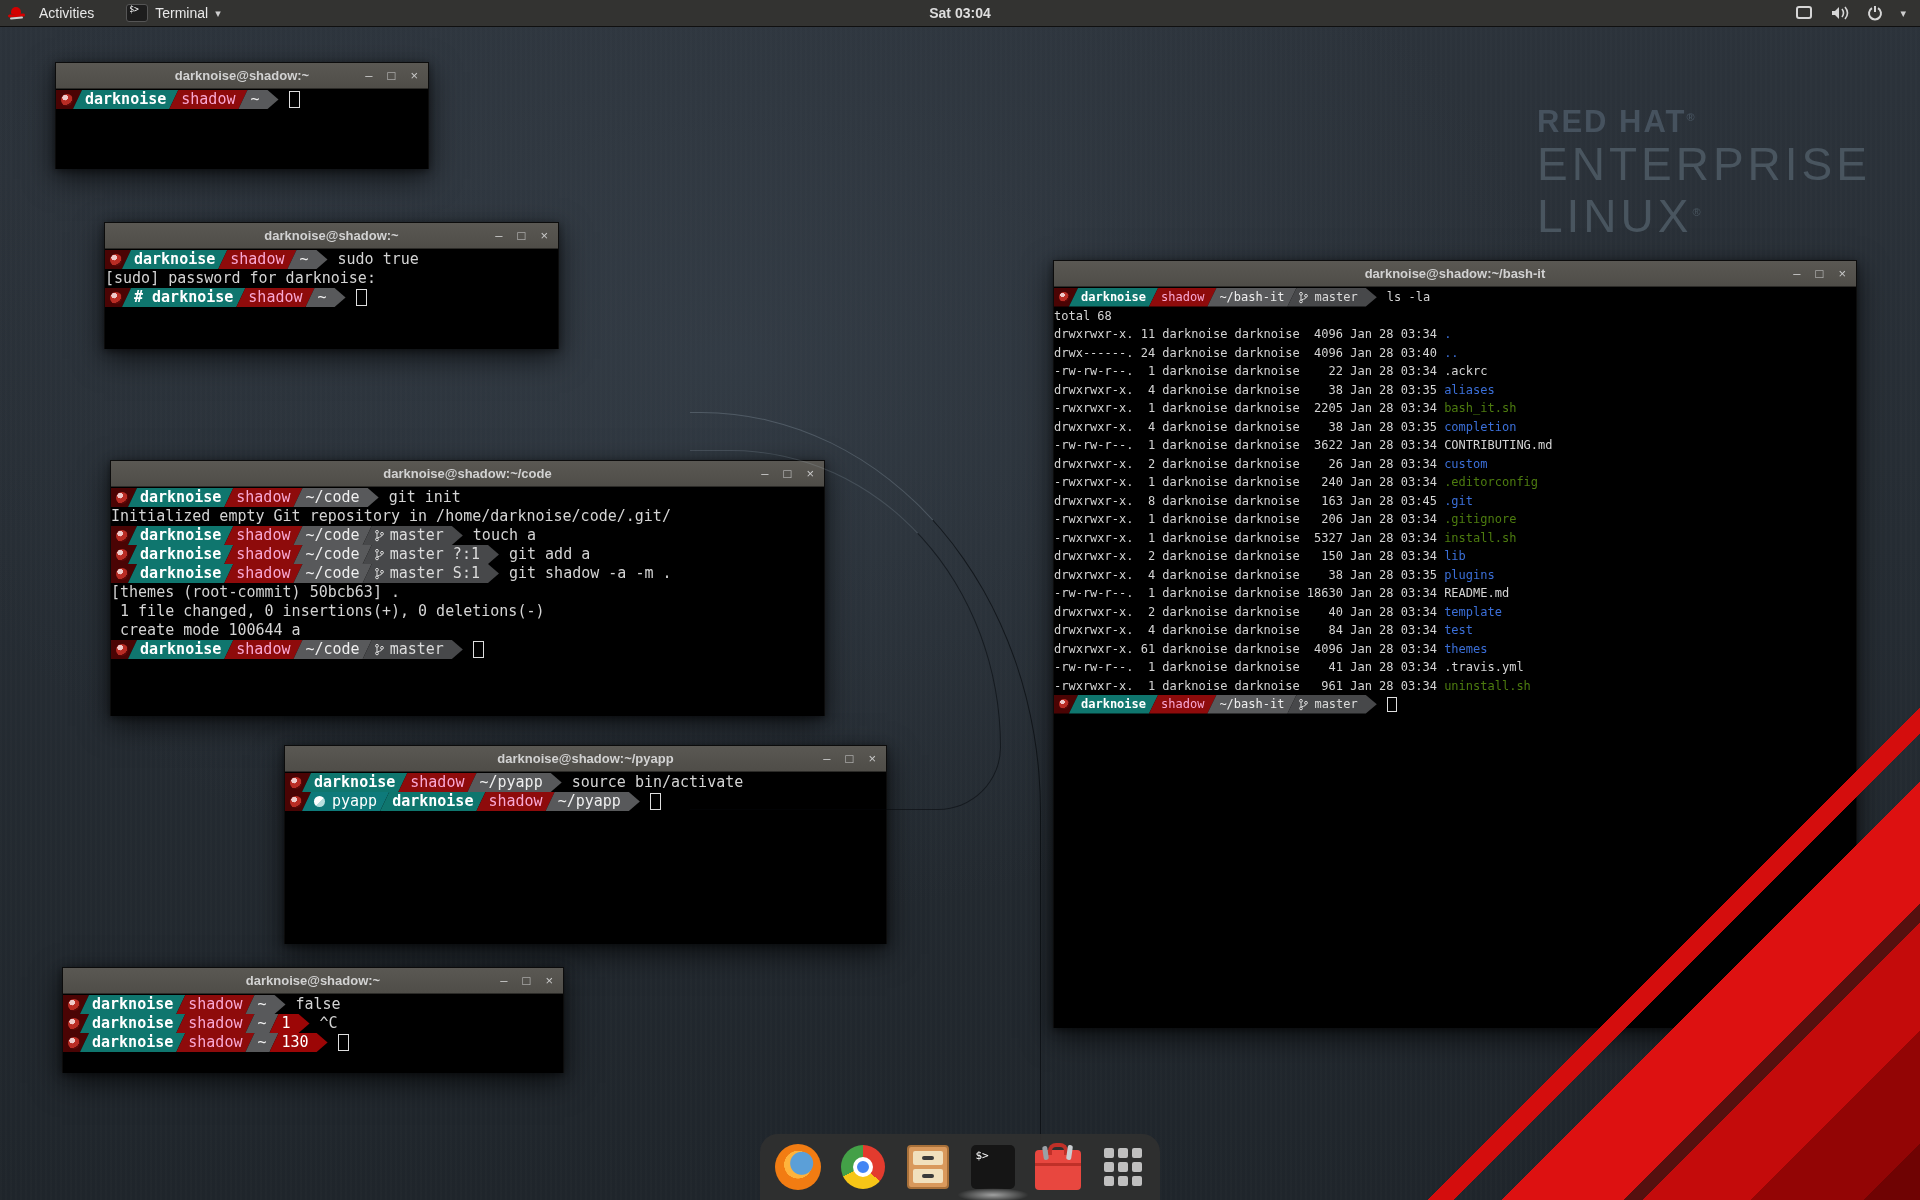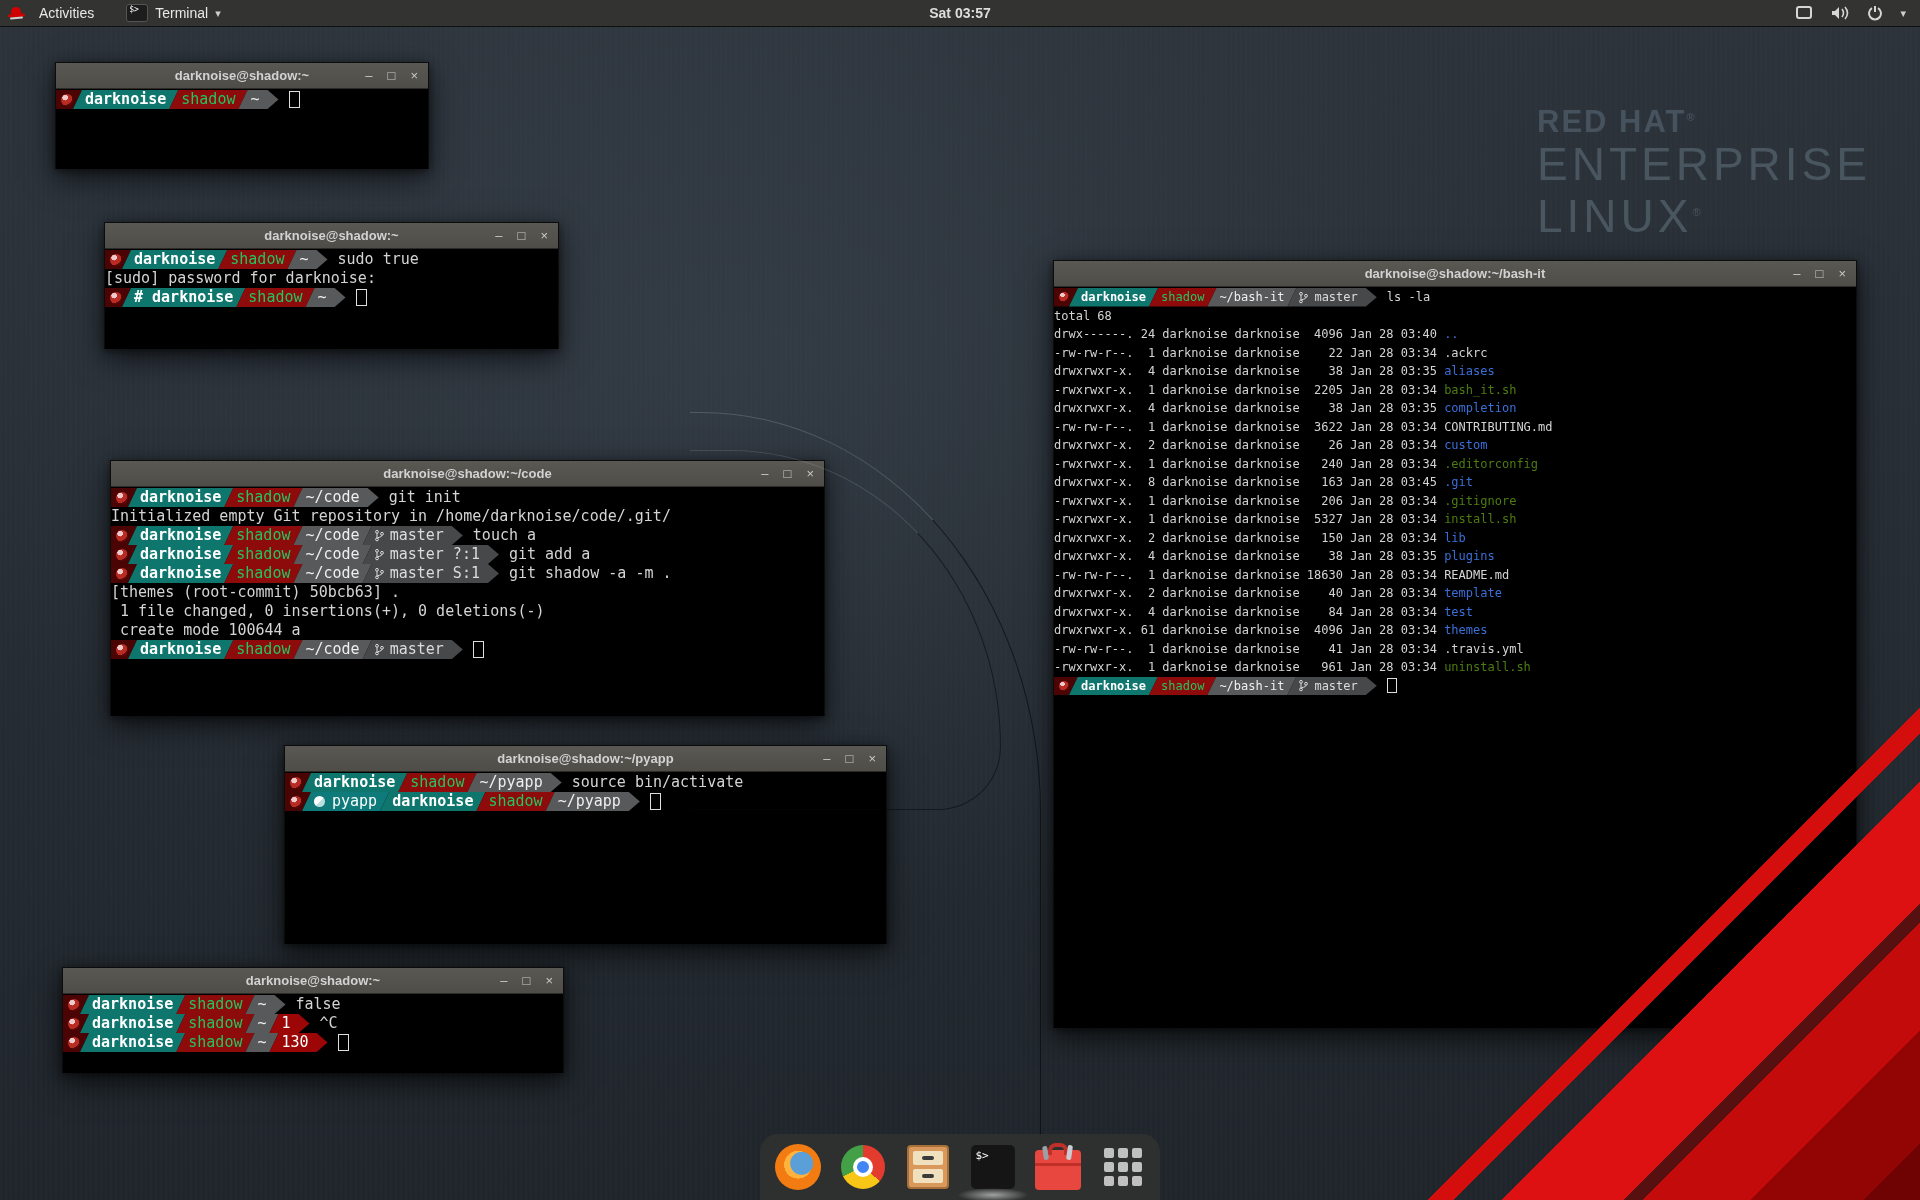--- a/index.html
+++ b/index.html
@@ -56,21 +56,21 @@
     height:calc(100% - 26px);overflow:hidden;background:#000;padding-top:1px;}
   .window.small .tbody{font-size:12px;line-height:18.5px;}
   .pline{display:flex;align-items:stretch;height:19px;}
   .window.small .pline{height:18.5px;}
   .seg{display:flex;align-items:center;padding:0 12px;margin-left:-9px;white-space:pre;
     clip-path:polygon(9px 0,100% 0,calc(100% - 9px) 100%,0 100%);}
   .seg-first{margin-left:0;padding-left:6px;clip-path:polygon(0 0,100% 0,calc(100% - 9px) 100%,0 100%);}
   .seg-end{padding-right:19px;clip-path:polygon(9px 0,calc(100% - 11px) 0,100% 50%,calc(100% - 11px) 100%,0 100%);}
   .st-hat{background:#4a0404;padding:0 9px 0 5px;}
   .st-user{background:#0f766e;color:#fff;font-weight:bold;}
-  .st-host{background:#8e0b0b;color:#22c55e;}
+  .st-host{background:#8e0b0b;color:#f9a8d4;}
   .st-path{background:#58595b;color:#efefef;}
   .st-git{background:#47484a;color:#dcdcdc;}
   .st-exit{background:#9c0606;color:#fff;}
   .st-venv{background:#0e7a7a;color:#fff;}
   .hatdot{width:12px;height:12px;border-radius:50%;
     background:radial-gradient(circle at 35% 30%,#efcaca 0 24%,#b92c24 26% 62%,#5d0808 64% 100%);}
   .window.small .hatdot{width:10px;height:10px;}
   .pydot{width:11px;height:11px;border-radius:50%;margin-right:7px;
     background:linear-gradient(135deg,#ffffff 0 50%,#b9e0e0 50% 100%);}
   .gbranch{margin-right:6px;display:block;}
@@ -327,20 +327,21 @@
             <span class="seg st-path">~/bash-it</span>
             <span class="seg st-git seg-end"><svg class="gbranch" width="9" height="13" viewBox="0 0 9 13">
                 <circle cx="2" cy="2.8" r="1.4" fill="none" stroke="currentColor"></circle>
                 <circle cx="2" cy="10.4" r="1.4" fill="none" stroke="currentColor"></circle>
                 <circle cx="7" cy="4.8" r="1.4" fill="none" stroke="currentColor"></circle>
                 <path d="M2 4.2 v4.8 M7 6.2 c0 2.6 -5 1.6 -5 3.6" fill="none" stroke="currentColor"></path>
               </svg>master</span>
             <span class="cmd">ls -la</span>
           </div>
           <div class="oline">total 68</div>
+          <div class="oline"><span>drwxrwxr-x. 11 darknoise darknoise  4096 Jan 28 03:34 </span><span class="c-dir">.</span></div>
           <div class="oline"><span>drwx------. 24 darknoise darknoise  4096 Jan 28 03:40 </span><span class="c-dir">..</span></div>
           <div class="oline"><span>-rw-rw-r--.  1 darknoise darknoise    22 Jan 28 03:34 </span><span class="c-file">.ackrc</span></div>
           <div class="oline"><span>drwxrwxr-x.  4 darknoise darknoise    38 Jan 28 03:35 </span><span class="c-dir">aliases</span></div>
           <div class="oline"><span>-rwxrwxr-x.  1 darknoise darknoise  2205 Jan 28 03:34 </span><span class="c-exe">bash_it.sh</span></div>
           <div class="oline"><span>drwxrwxr-x.  4 darknoise darknoise    38 Jan 28 03:35 </span><span class="c-dir">completion</span></div>
           <div class="oline"><span>-rw-rw-r--.  1 darknoise darknoise  3622 Jan 28 03:34 </span><span class="c-file">CONTRIBUTING.md</span></div>
           <div class="oline"><span>drwxrwxr-x.  2 darknoise darknoise    26 Jan 28 03:34 </span><span class="c-dir">custom</span></div>
           <div class="oline"><span>-rwxrwxr-x.  1 darknoise darknoise   240 Jan 28 03:34 </span><span class="c-exe">.editorconfig</span></div>
           <div class="oline"><span>drwxrwxr-x.  8 darknoise darknoise   163 Jan 28 03:45 </span><span class="c-dir">.git</span></div>
           <div class="oline"><span>-rwxrwxr-x.  1 darknoise darknoise   206 Jan 28 03:34 </span><span class="c-exe">.gitignore</span></div>
@@ -377,21 +378,21 @@
           <div class="brim"></div>
           <div class="line"></div>
         </div>
       <div class="tb-activities">Activities</div>
     </div>
     <div class="appmenu">
       <div class="term-mini">$&gt;</div>
       <span>Terminal</span>
       <span class="chev">▾</span>
     </div>
-    <div class="tb-clock">Sat 03:57</div>
+    <div class="tb-clock">Sat 03:04</div>
     <div class="tb-right">
       <span>
         <svg width="18" height="16" viewBox="0 0 18 16">
             <rect x="2" y="2" width="14" height="11" rx="2" fill="none" stroke="#d6d6d6" stroke-width="2"></rect>
           </svg>
       </span>
       <span>
         <svg width="20" height="16" viewBox="0 0 20 16">
             <path d="M2 6 h3 l4 -4 v12 l-4 -4 h-3 z" fill="#d6d6d6"></path>
             <path d="M12 4 q3 4 0 8 M15 2 q5 6 0 12" fill="none" stroke="#d6d6d6" stroke-width="1.6"></path>

